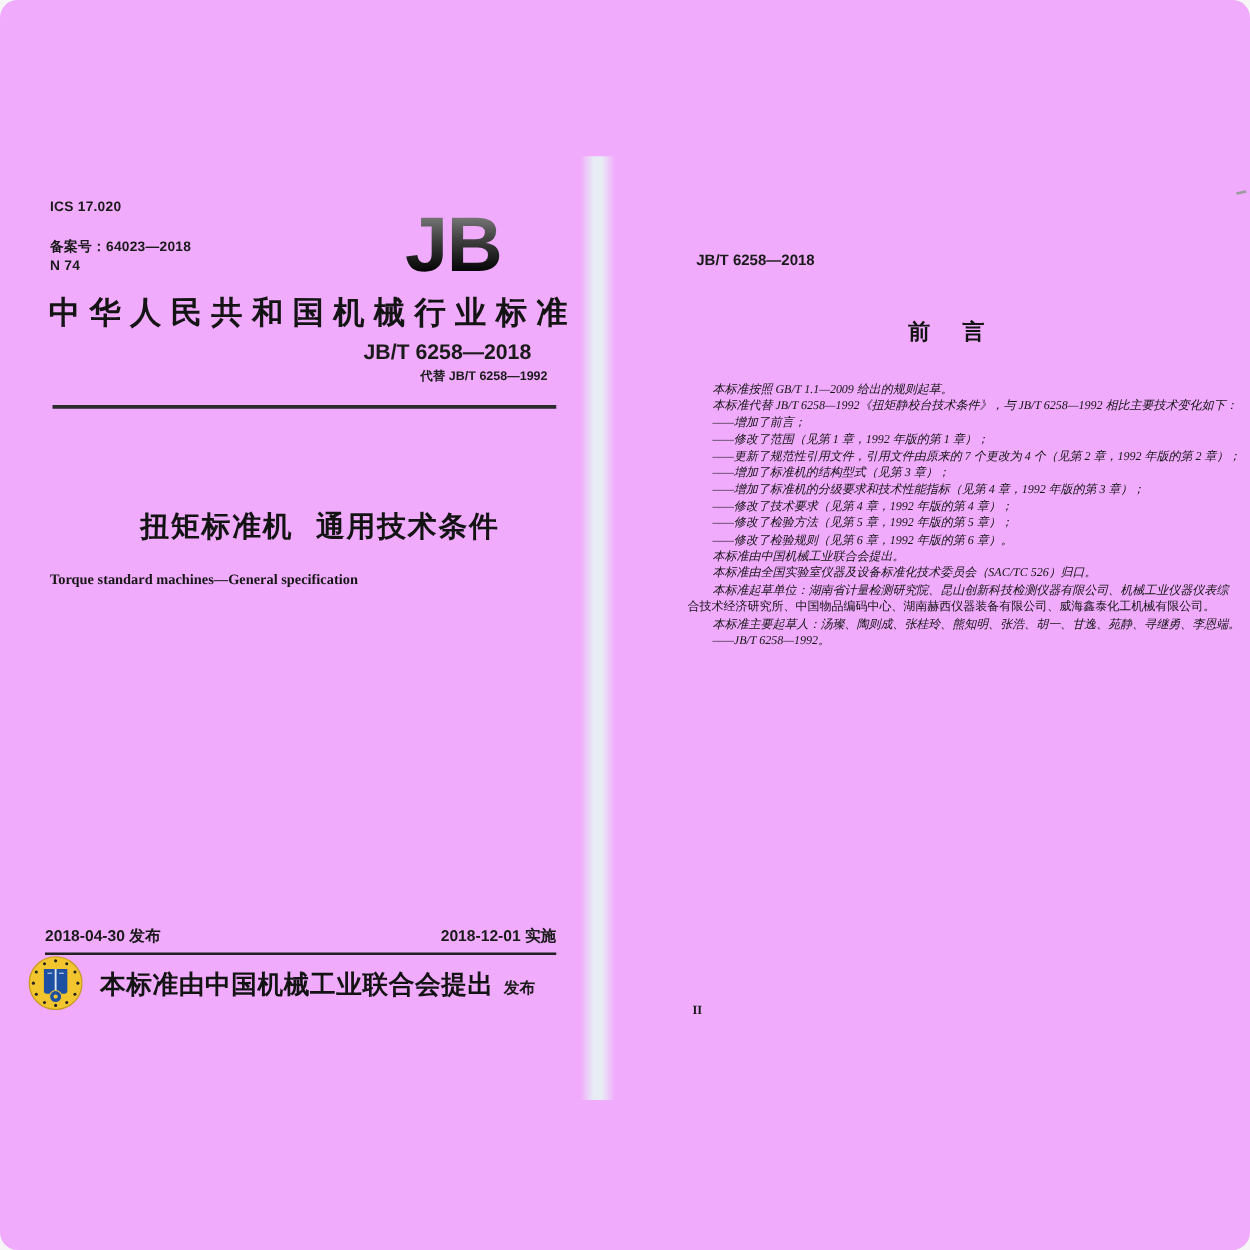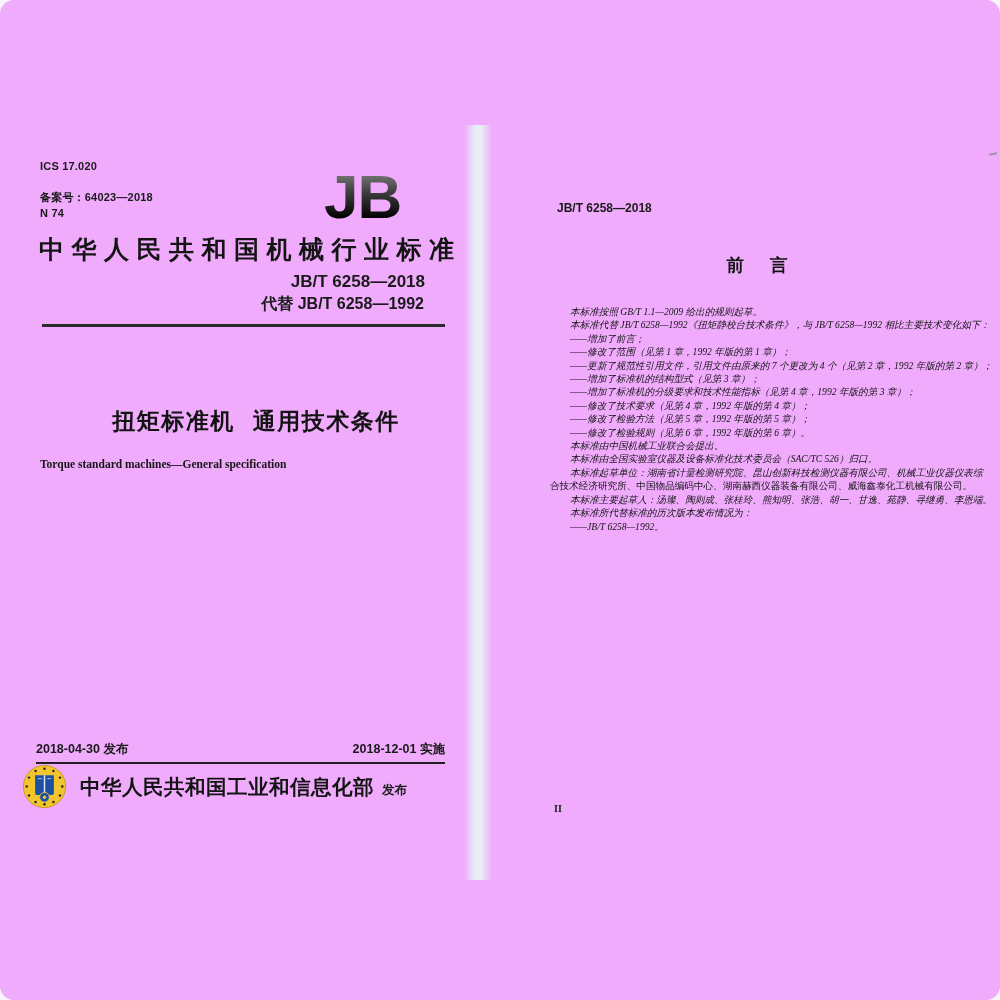--- a/index.html
+++ b/index.html
@@ -19,21 +19,21 @@
   
   .ics,.cls,.rec{left:40px;font-size:11px;font-weight:bold;letter-spacing:.2px;white-space:nowrap;}
   .ics{top:160px;} .cls{top:175px;margin-top:32px;} .rec{top:190px;}
   .jb{left:324px;top:166px;font-size:62px;line-height:1;font-weight:900;letter-spacing:-1px;color:#0c0c0c;}
   @supports ((-webkit-background-clip:text) or (background-clip:text)){
     .jb{background:linear-gradient(180deg,#8d8d8d 0%,#3a3a3a 45%,#000 85%);
         -webkit-background-clip:text;background-clip:text;color:transparent;-webkit-text-fill-color:transparent;}
   }
   .std-cat{left:39px;top:233px;font-size:25px;font-weight:600;letter-spacing:7.5px;white-space:nowrap;color:#141414;}
   .doc-no{right:60px;top:272px;font-size:17px;font-weight:bold;white-space:nowrap;}
-  .replaces{right:61px;top:294px;font-size:16px;font-weight:bold;white-space:nowrap;margin-left:20px;}
+  .replaces{right:47px;top:294px;font-size:10px;font-weight:bold;white-space:nowrap;margin-left:20px;}
   .rule-top{left:42px;top:324px;width:403px;height:3px;background:#2b2b2b;}
   .cn-title{left:56px;top:406px;width:400px;display:flex;justify-content:center;gap:18px;
             font-size:23px;font-weight:bold;letter-spacing:1.5px;white-space:nowrap;color:#131313;}
   .en-title{left:40px;top:458px;width:400px;text-align:left;font-family:"Liberation Serif",serif;
             font-weight:bold;font-size:11.5px;white-space:nowrap;color:#161616;}
   .date-row{left:36px;top:741px;width:409px;display:flex;justify-content:space-between;
             font-size:12.5px;font-weight:bold;border-bottom:2px solid #202020;padding-bottom:4px;white-space:nowrap;}
   .pub-row{left:22px;top:764px;display:flex;align-items:center;gap:13px;}
   .pub-text{display:flex;align-items:baseline;gap:8px;white-space:nowrap;}
   .pub-name{font-size:20.5px;font-weight:bold;letter-spacing:.5px;color:#131313;}
@@ -96,21 +96,21 @@
             <circle cx="40.5" cy="14.5" r="1.3"></circle>
         </g>
         <path d="M14 12 h20 v19 a2 2 0 0 1 -2 2 h-16 a2 2 0 0 1 -2 -2 z" fill="#1D50A2"></path>
         <rect x="23.2" y="12" width="1.6" height="21" fill="#ffffff" opacity="0.85"></rect>
         <rect x="17" y="15" width="4" height="1.2" fill="#ffffff" opacity="0.6"></rect>
         <rect x="27" y="15" width="4" height="1.2" fill="#ffffff" opacity="0.6"></rect>
         <circle cx="24" cy="35.5" r="5.2" fill="#1D50A2" stroke="#F2C52E" stroke-width="1"></circle>
         <circle cx="24" cy="35.5" r="1.8" fill="#F2C52E"></circle>
       </svg>
       <div class="pub-text">
-        <span class="pub-name">中华人民共和国工业和信息化部</span>
+        <span class="pub-name">本标准由中国机械工业联合会提出</span>
         <span class="pub-label">发布</span>
       </div>
     </div>
   </section>
 
   <div class="gutter"></div>
 
   <section class="page page-right">
     <div class="abs rp-header">JB/T 6258—2018</div>
     <div class="abs rp-title">
@@ -127,21 +127,20 @@
       <div class="ln ind">——增加了标准机的结构型式（见第 3 章）；</div>
       <div class="ln ind">——增加了标准机的分级要求和技术性能指标（见第 4 章，1992 年版的第 3 章）；</div>
       <div class="ln ind">——修改了技术要求（见第 4 章，1992 年版的第 4 章）；</div>
       <div class="ln ind">——修改了检验方法（见第 5 章，1992 年版的第 5 章）；</div>
       <div class="ln ind">——修改了检验规则（见第 6 章，1992 年版的第 6 章）。</div>
       <div class="ln ind">本标准由中国机械工业联合会提出。</div>
       <div class="ln ind">本标准由全国实验室仪器及设备标准化技术委员会（SAC/TC 526）归口。</div>
       <div class="ln ind">本标准起草单位：湖南省计量检测研究院、昆山创新科技检测仪器有限公司、机械工业仪器仪表综</div>
       <div class="ln">合技术经济研究所、中国物品编码中心、湖南赫西仪器装备有限公司、威海鑫泰化工机械有限公司。</div>
       <div class="ln ind">本标准主要起草人：汤璨、陶则成、张桂玲、熊知明、张浩、胡一、甘逸、苑静、寻继勇、李恩端。</div>
-      <div class="ln ind">本标准所代替标准的历次版本发布情况为：</div>
       <div class="ln ind">——JB/T 6258—1992。</div>
     </div>
 
     <div class="abs page-num">II</div>
   </section>
 
   <div class="scan-mark"></div>
 </div>
 
 </body></html>

